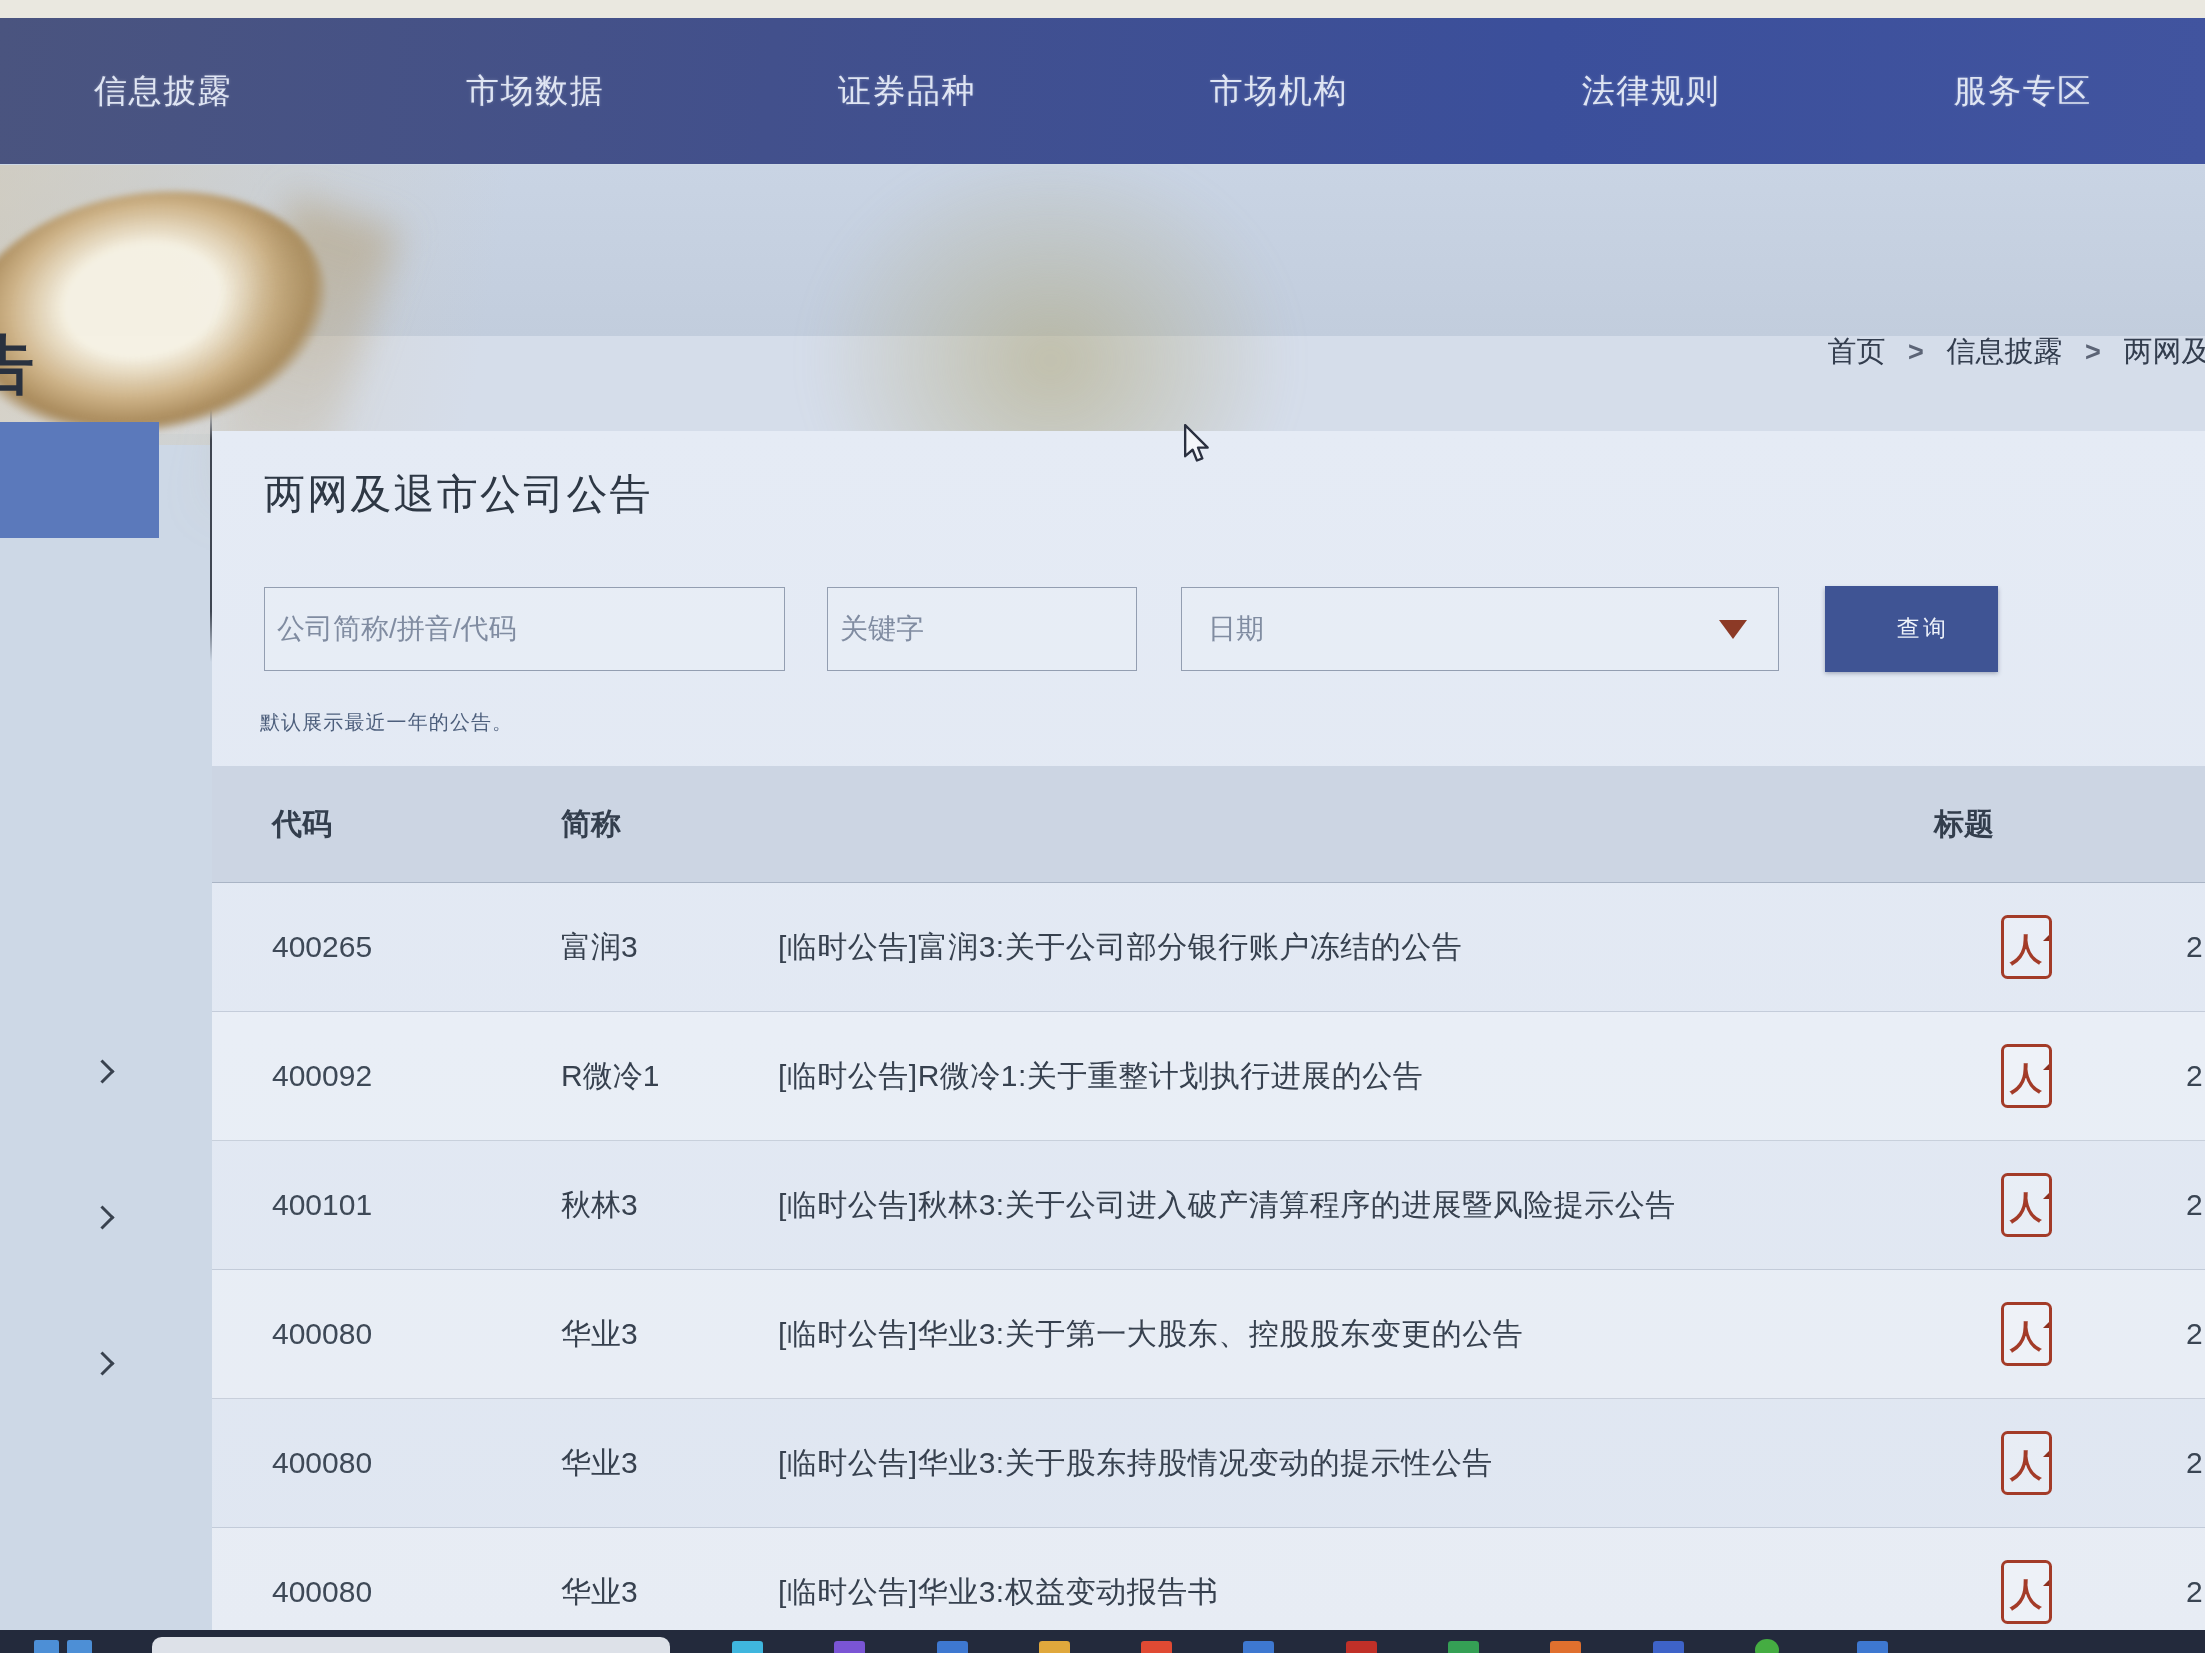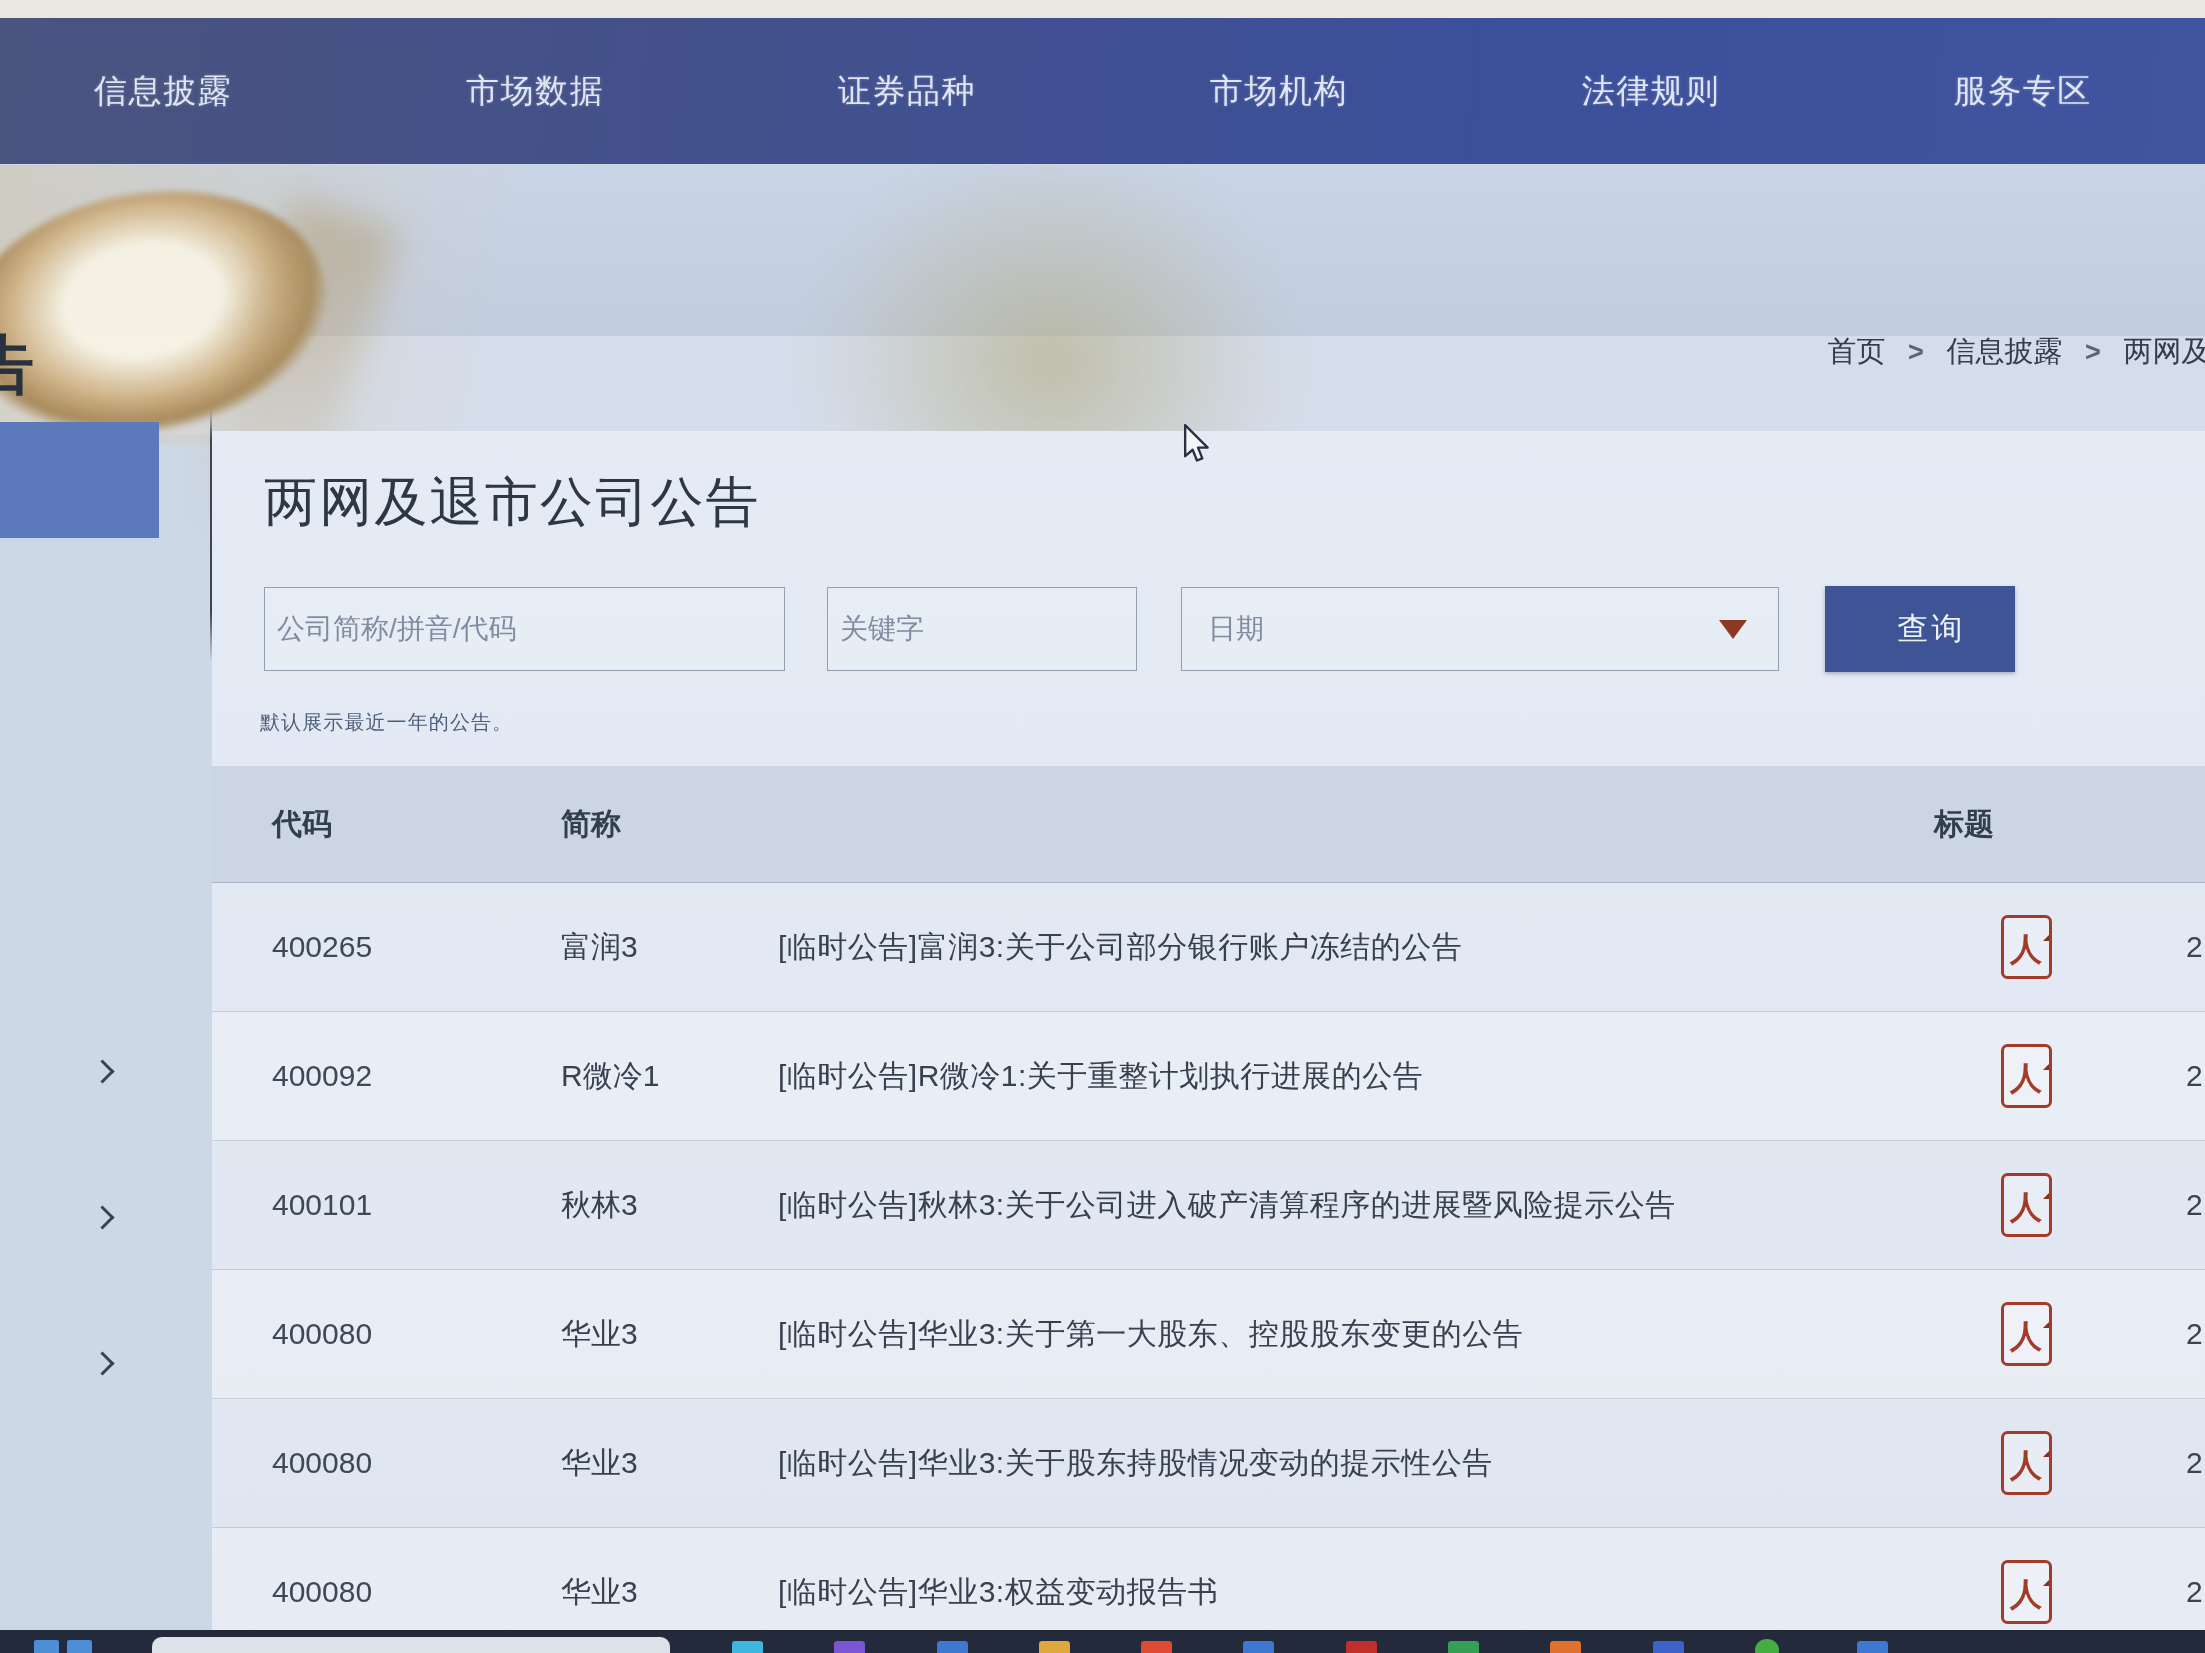--- a/index.html
+++ b/index.html
@@ -45,35 +45,35 @@
   .content-edge{position:absolute;left:210px;top:409px;width:2.2px;height:253px;
     background:linear-gradient(180deg,rgba(38,44,56,0),rgba(38,44,56,.85) 12%,rgba(38,44,56,.85) 80%,rgba(38,44,56,0));z-index:4;}
   .side-chev{position:absolute;left:92px;width:21.5px;height:21.5px;z-index:4;cursor:pointer;}
   .side-chev::after{content:"";position:absolute;left:2.2px;top:1.1px;width:14px;height:14px;
     border-top:3.8px solid #39424f;border-right:3.8px solid #39424f;transform:rotate(45deg);}
   .chev1{top:1062px;} .chev2{top:1208px;} .chev3{top:1354px;}
 
   
   .content{position:absolute;left:212px;top:431px;width:1993px;height:1202px;
     background:linear-gradient(180deg,#e5ebf5,#dfe6f1);z-index:2;overflow:hidden;}
-  .page-title{position:absolute;left:52px;top:36px;font-size:53px;color:#2e3845;font-weight:500;letter-spacing:2.2px;font-family:Liberation Serif, serif;}
+  .page-title{position:absolute;left:52px;top:36px;font-size:41px;color:#2e3845;font-weight:500;letter-spacing:2.2px;font-family:Liberation Serif, serif;}
 
   .filters{position:absolute;left:0;top:156px;width:1993px;height:84px;}
   .f-input{position:absolute;top:0;height:84px;background:rgba(255,255,255,.14);
     border:1.6px solid #939eb1;font-size:28px;color:#2f3947;padding:0 12px;outline:none;}
   .f-input::placeholder{color:#808ca1;opacity:1;}
   .f-company{left:52px;width:521px;}
   .f-keyword{left:615px;width:310px;}
   .f-date{position:absolute;left:969px;top:0;width:598px;height:84px;border:1.6px solid #939eb1;
     background:rgba(255,255,255,.14);display:flex;align-items:center;padding-left:26px;cursor:pointer;}
   .f-date-label{font-size:28px;color:#808ca1;}
   .date-arrow{position:absolute;right:31px;top:32px;width:0;height:0;
     border-left:14.5px solid transparent;border-right:14.5px solid transparent;border-top:19.4px solid #8c3a26;}
-  .f-btn{position:absolute;left:1613px;top:-1.1px;width:190px;height:86px;background:#3f5494;
-    border:none;color:#edf1fa;font-size:31px;letter-spacing:3.2px;cursor:pointer;box-shadow:0 1.6px 4.3px rgba(30,40,70,.35);padding-left:29px;}
+  .f-btn{position:absolute;left:1613px;top:-1.1px;width:173px;height:86px;background:#3f5494;
+    border:none;color:#edf1fa;font-size:23px;letter-spacing:3.2px;cursor:pointer;box-shadow:0 1.6px 4.3px rgba(30,40,70,.35);padding-left:29px;}
 
   .hint{position:absolute;left:48px;top:278px;font-size:20px;color:#4d5f7c;letter-spacing:1.1px;}
 
   .grid-cols{display:grid;grid-template-columns:289px 277px 1fr 97px 114px;align-items:center;}
   .thead{position:absolute;left:0;top:335px;width:1993px;height:117px;background:#ccd5e3;
     border-bottom:1.6px solid #a9b4c5;}
   .th{font-size:30px;font-weight:700;color:#333e4d;}
   .th-code{padding-left:60px;} .th-name{padding-left:60px;} .th-title{text-align:right;}
 
   .tbody{position:absolute;left:0;top:452px;width:1993px;}

